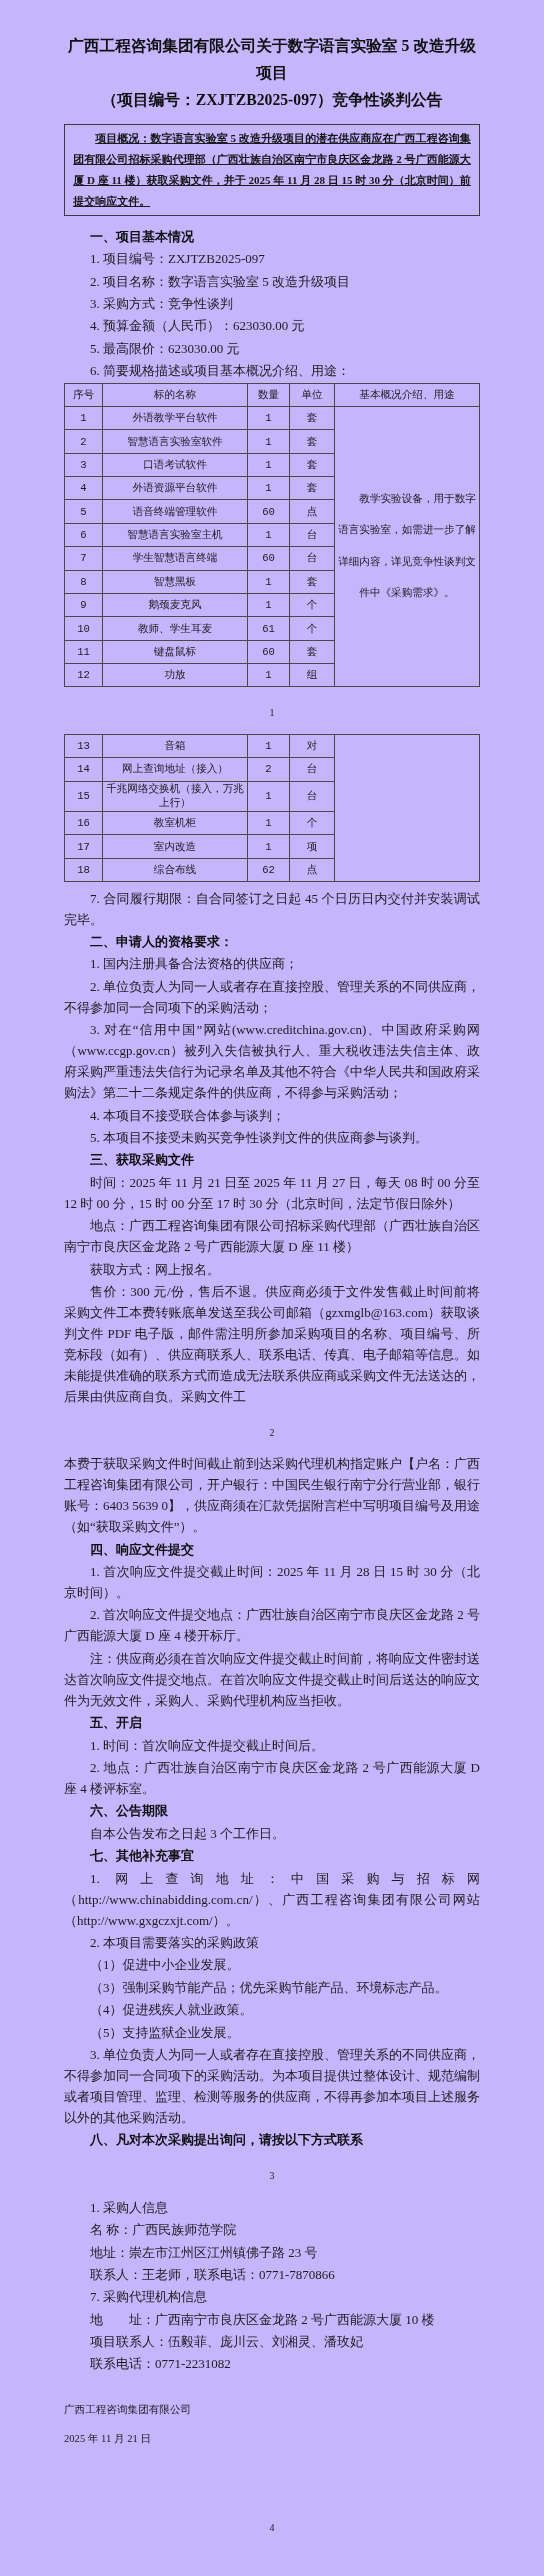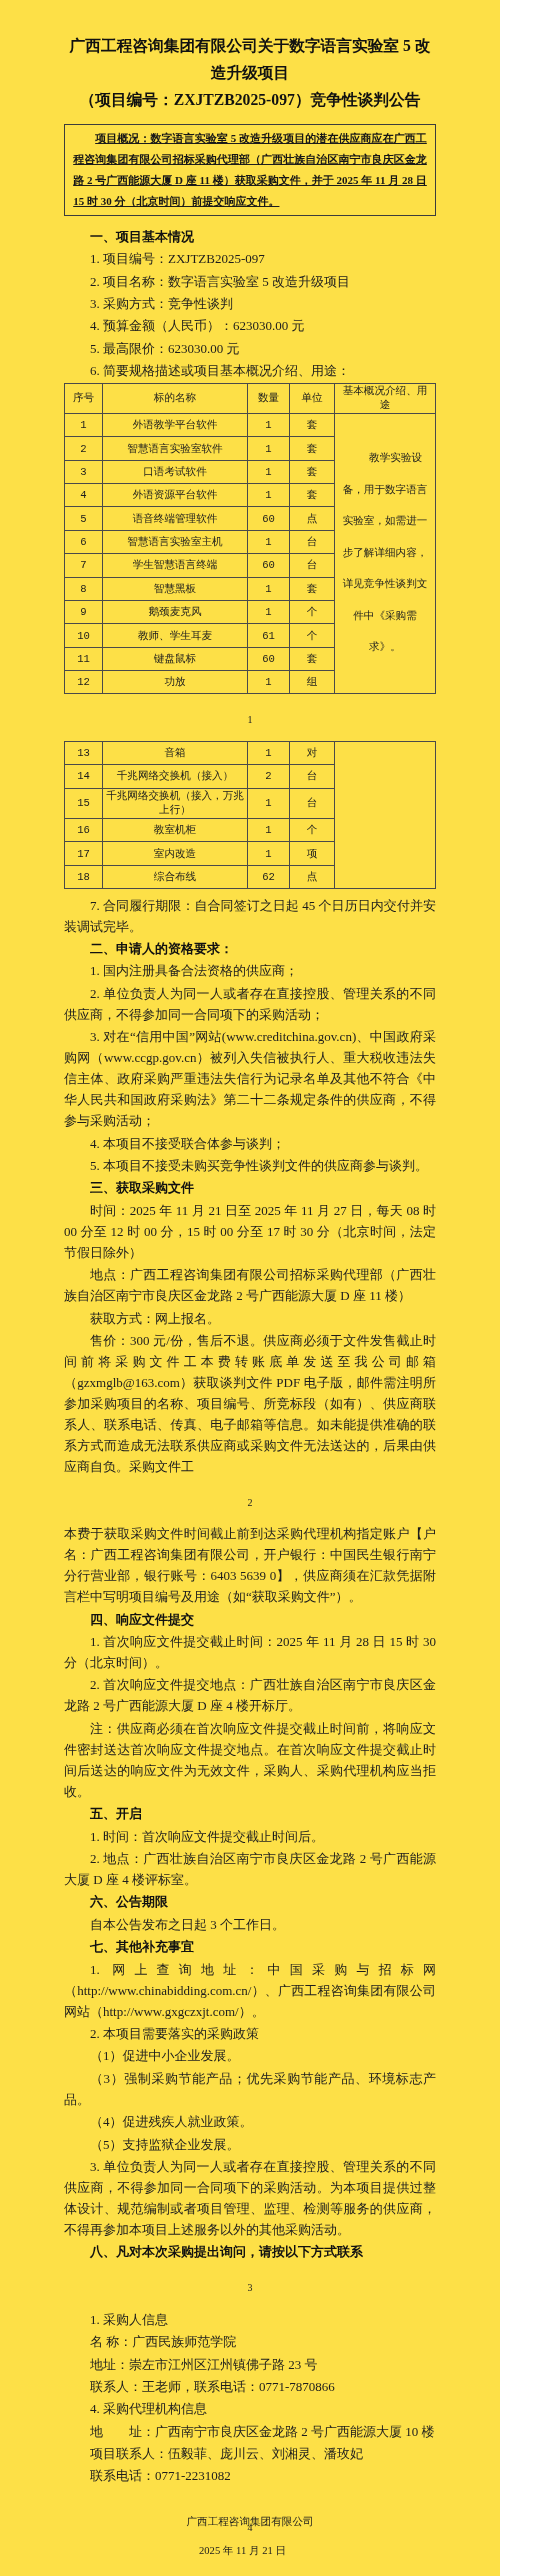--- a/index.html
+++ b/index.html
@@ -1,35 +1,35 @@
 <!DOCTYPE html>
 <html style="font-size:11px"><head>
 <meta charset="utf-8">
 <style>
   html,body{margin:0;padding:0;background:#ffffff;}
-  .page{position:relative;width:500px;height:2576px;overflow:hidden;background:#fde047;
+  .page{position:relative;width:544px;height:2576px;overflow:hidden;background:#c4b5fd;
         font-family:"Liberation Serif","DejaVu Serif",serif;color:#1d1d1d;}
   .content{padding:31.5px 64px 0 64px;}
   .title{text-align:center;font-weight:bold;font-size:15.7px;line-height:27px;color:#111;}
   .box{border:1.4px solid #3c3c3c;margin-top:11px;padding:3.4px 8.2px;text-decoration:underline;}
   .boxp{margin:0;font-weight:bold;font-size:11px;line-height:21px;text-align:justify;text-indent:2em;color:#161616;}
   .para{margin:0 0 1.4px 0;font-size:13px;line-height:21px;text-align:justify;color:#1d1d1d;}
   .indent{text-indent:2em;}
   .flush{text-indent:0;}
   .heading{font-weight:bold;text-indent:2em;color:#111;}
   #part1{margin-top:9.6px;}
   #part2{margin-top:5.5px;}
   .tbl{border-collapse:collapse;width:100%;table-layout:fixed;font-family:Liberation Mono, monospace;}
   .tbl td,.tbl th{border:0.7px solid #4a4a4a;text-align:center;vertical-align:middle;
         font-size:10.6px;font-weight:normal;height:21px;padding:0.7px 2.7px;color:#1d1d1d;}
   .seg1,.seg2{border:1.4px solid #4a4a4a;}
   .desc{text-align:justify;text-indent:2em;line-height:31.5px;padding:0 5.5px;}
   .pagenum{text-align:center;font-size:10px;line-height:13.7px;margin:19px 0 13.7px 0;color:#222;}
   .abs4{position:absolute;left:0;right:0;top:2521px;margin:0;}
-  .signature{margin-top:20.5px;text-align:center;font-size:10.6px;line-height:29px;color:#1d1d1d;}
+  .signature{margin-top:20.5px;text-align:left;font-size:10.6px;line-height:29px;color:#1d1d1d;}
   .sig-date{padding-right:15px;}
 </style>
 </head>
 <body>
 
 <div class="page">
   <div class="content">
 
     <div class="title">
       <div>广西工程咨询集团有限公司关于数字语言实验室 5 改造升级项目</div>
@@ -157,21 +157,21 @@
       <tbody id="tbody2">
           <tr>
             <td>13</td>
             <td>音箱</td>
             <td>1</td>
             <td>对</td>
             <td rowspan="6" class="desc"></td>
           </tr>
           <tr>
             <td>14</td>
-            <td>千兆网络交换机（接入）</td>
+            <td>网上查询地址（接入）</td>
             <td>2</td>
             <td>台</td>
           </tr>
           <tr>
             <td>15</td>
             <td>千兆网络交换机（接入，万兆上行）</td>
             <td>1</td>
             <td>台</td>
           </tr>
           <tr>
@@ -234,21 +234,21 @@
         <p class="para heading">八、凡对本次采购提出询问，请按以下方式联系</p>
       </div>
 
     <div class="pagenum">3</div>
 
     <div id="part4">
         <p class="para indent">1. 采购人信息</p>
         <p class="para indent">名 称：广西民族师范学院</p>
         <p class="para indent">地址：崇左市江州区江州镇佛子路 23 号</p>
         <p class="para indent">联系人：王老师，联系电话：0771-7870866</p>
-        <p class="para indent">4. 采购代理机构信息</p>
+        <p class="para indent">7. 采购代理机构信息</p>
         <p class="para indent">地　　址：广西南宁市良庆区金龙路 2 号广西能源大厦 10 楼</p>
         <p class="para indent">项目联系人：伍毅菲、庞川云、刘湘灵、潘玫妃</p>
         <p class="para indent">联系电话：0771-2231082</p>
       </div>
 
     <div class="signature">
       <div>广西工程咨询集团有限公司</div>
       <div class="sig-date">2025 年 11 月 21 日</div>
     </div>
 

